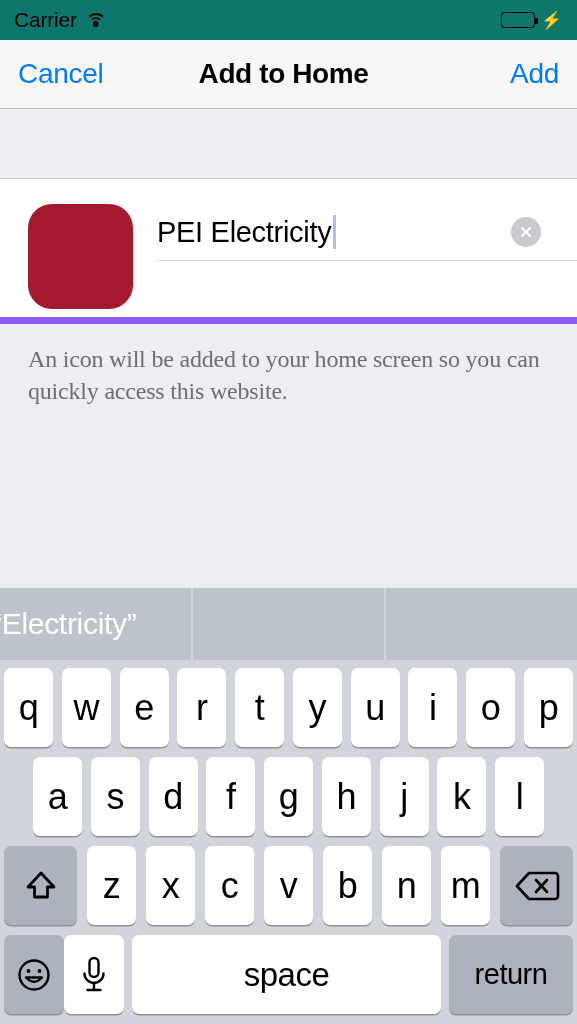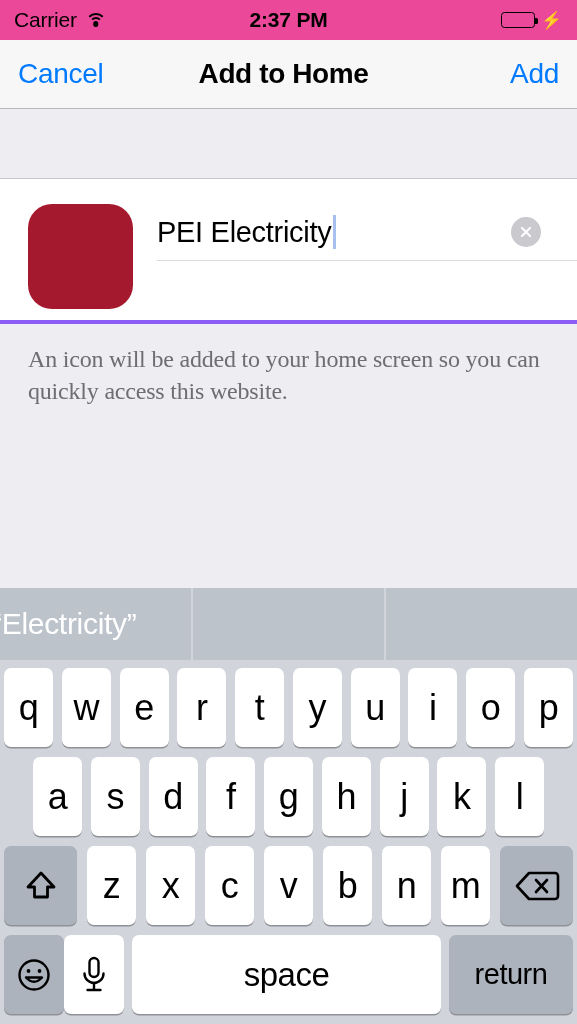--- a/index.html
+++ b/index.html
@@ -8,21 +8,21 @@
     font-family:"Liberation Sans", sans-serif;
     background:#eeeef2;
     overflow:hidden;
     position:relative;
     -webkit-font-smoothing:antialiased;
   }
 
   
   .statusbar{
     height:40px; width:100%;
-    background:#ec4899;
+    background:#0f766e;
     display:flex; align-items:center;
     padding:12px 14px;
     position:relative;
   }
   .sb-left{ display:flex; align-items:center; gap:8px; }
   .sb-carrier{ font-size:21px; color:#000; letter-spacing:-0.2px; }
   .wifi{ width:22px; height:16px; position:relative; display:inline-block; }
   .wifi i{ position:absolute; left:50%; border:2.4px solid #000;
            border-bottom-color:transparent; border-left-color:transparent;
            border-right-color:transparent; border-radius:50%;
@@ -55,21 +55,21 @@
               font-size:28px; font-weight:bold; color:#000; letter-spacing:-0.4px;
               pointer-events:none; }
   .nav-right{ margin-left:auto; z-index:2; }
 
   
   .gap{ height:70px; background:#eeeef2; border-bottom:1px solid #c8c7cc; }
 
   
   .card{
     background:#fff; height:145px;
-    border-bottom:4px solid #8b5cf6;
+    border-bottom:7px solid #8b5cf6;
     display:flex; align-items:flex-start;
     padding:25px 0 0 0; position:relative;
   }
   .app-icon{
     width:105px; height:105px; border-radius:24px;
     background:#a5192e; margin-left:28px; flex:none;
   }
   .fields{ flex:1; margin-left:24px; margin-right:0; }
   .field-row{ position:relative; height:57px; display:flex; align-items:center; }
   .field-row.title{ border-bottom:1px solid #dcdcdc; margin-right:0; }
@@ -153,21 +153,20 @@
 
 <div class="statusbar">
   <div class="sb-left">
     <span class="sb-carrier">Carrier</span>
     <span class="wifi">
       <i class="a"></i>
         <i class="b"></i>
         <i class="c"></i>
     </span>
   </div>
-  <div class="sb-time">2:37 PM</div>
   <div class="sb-right">
     <span class="batt"><span class="fill"></span></span>
     <span class="bolt">⚡</span>
   </div>
 </div>
 
 <div class="navbar">
   <button class="nav-btn">Cancel</button>
   <div class="nav-title">Add to Home</div>
   <button class="nav-btn nav-right">Add</button>

